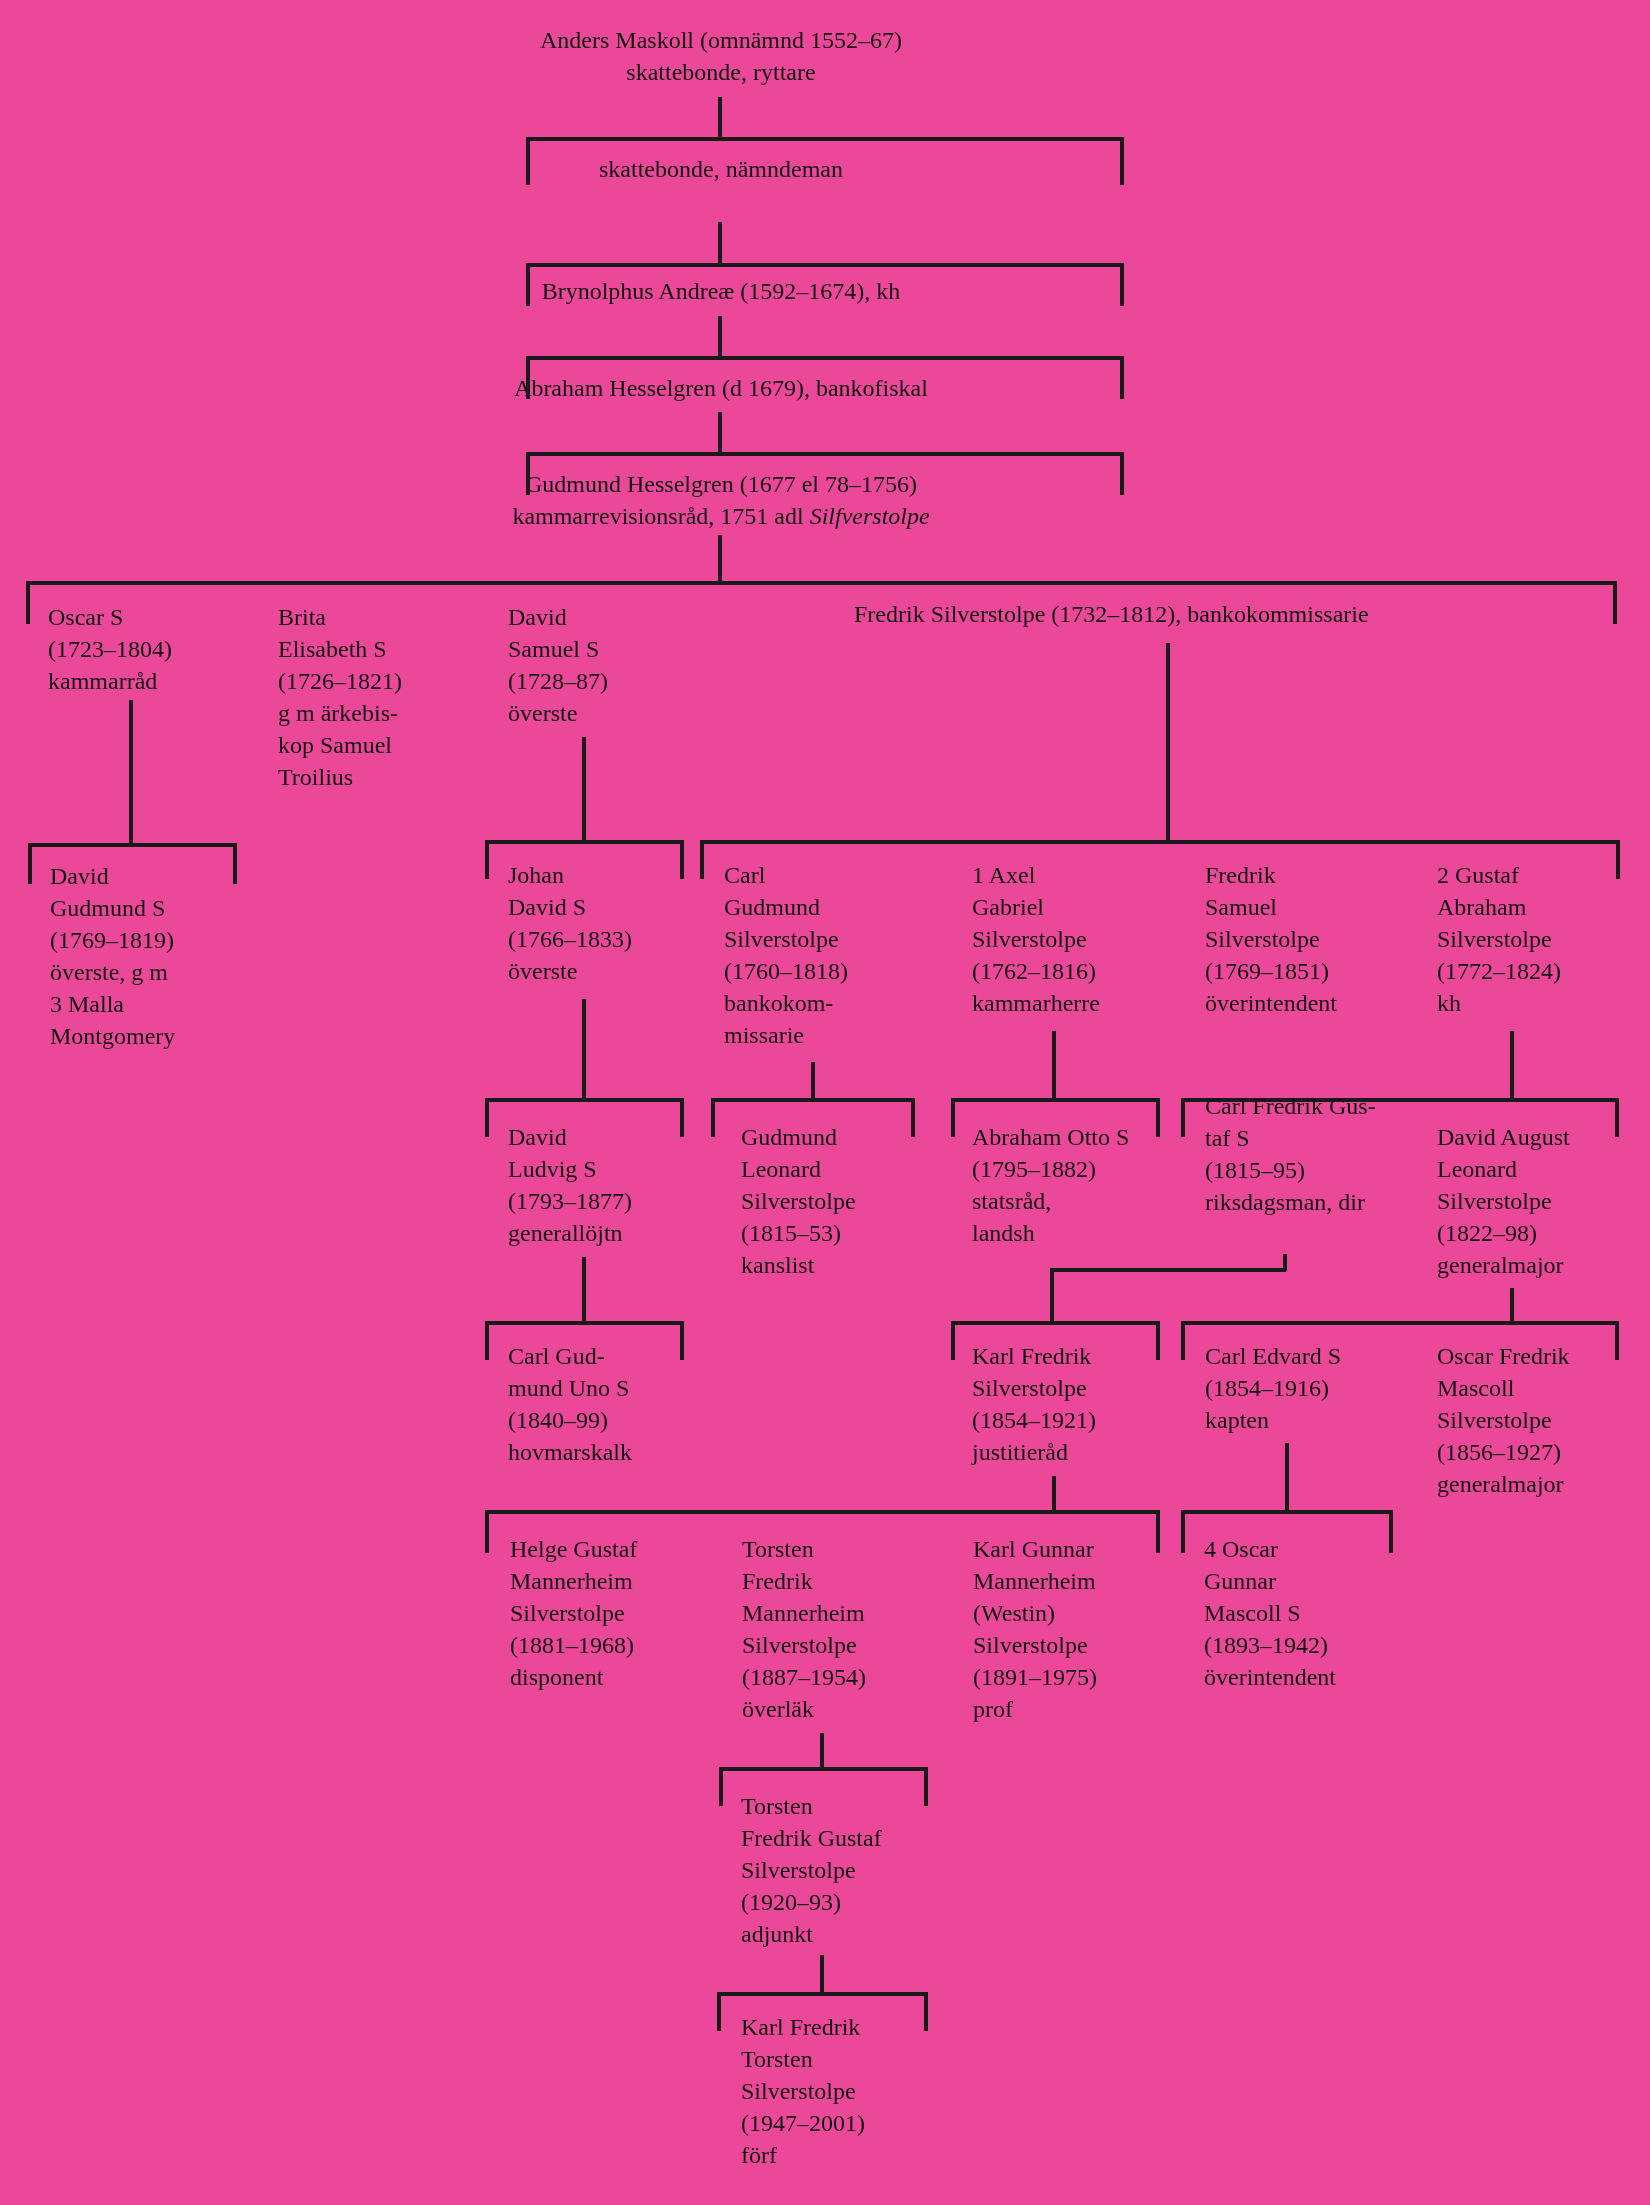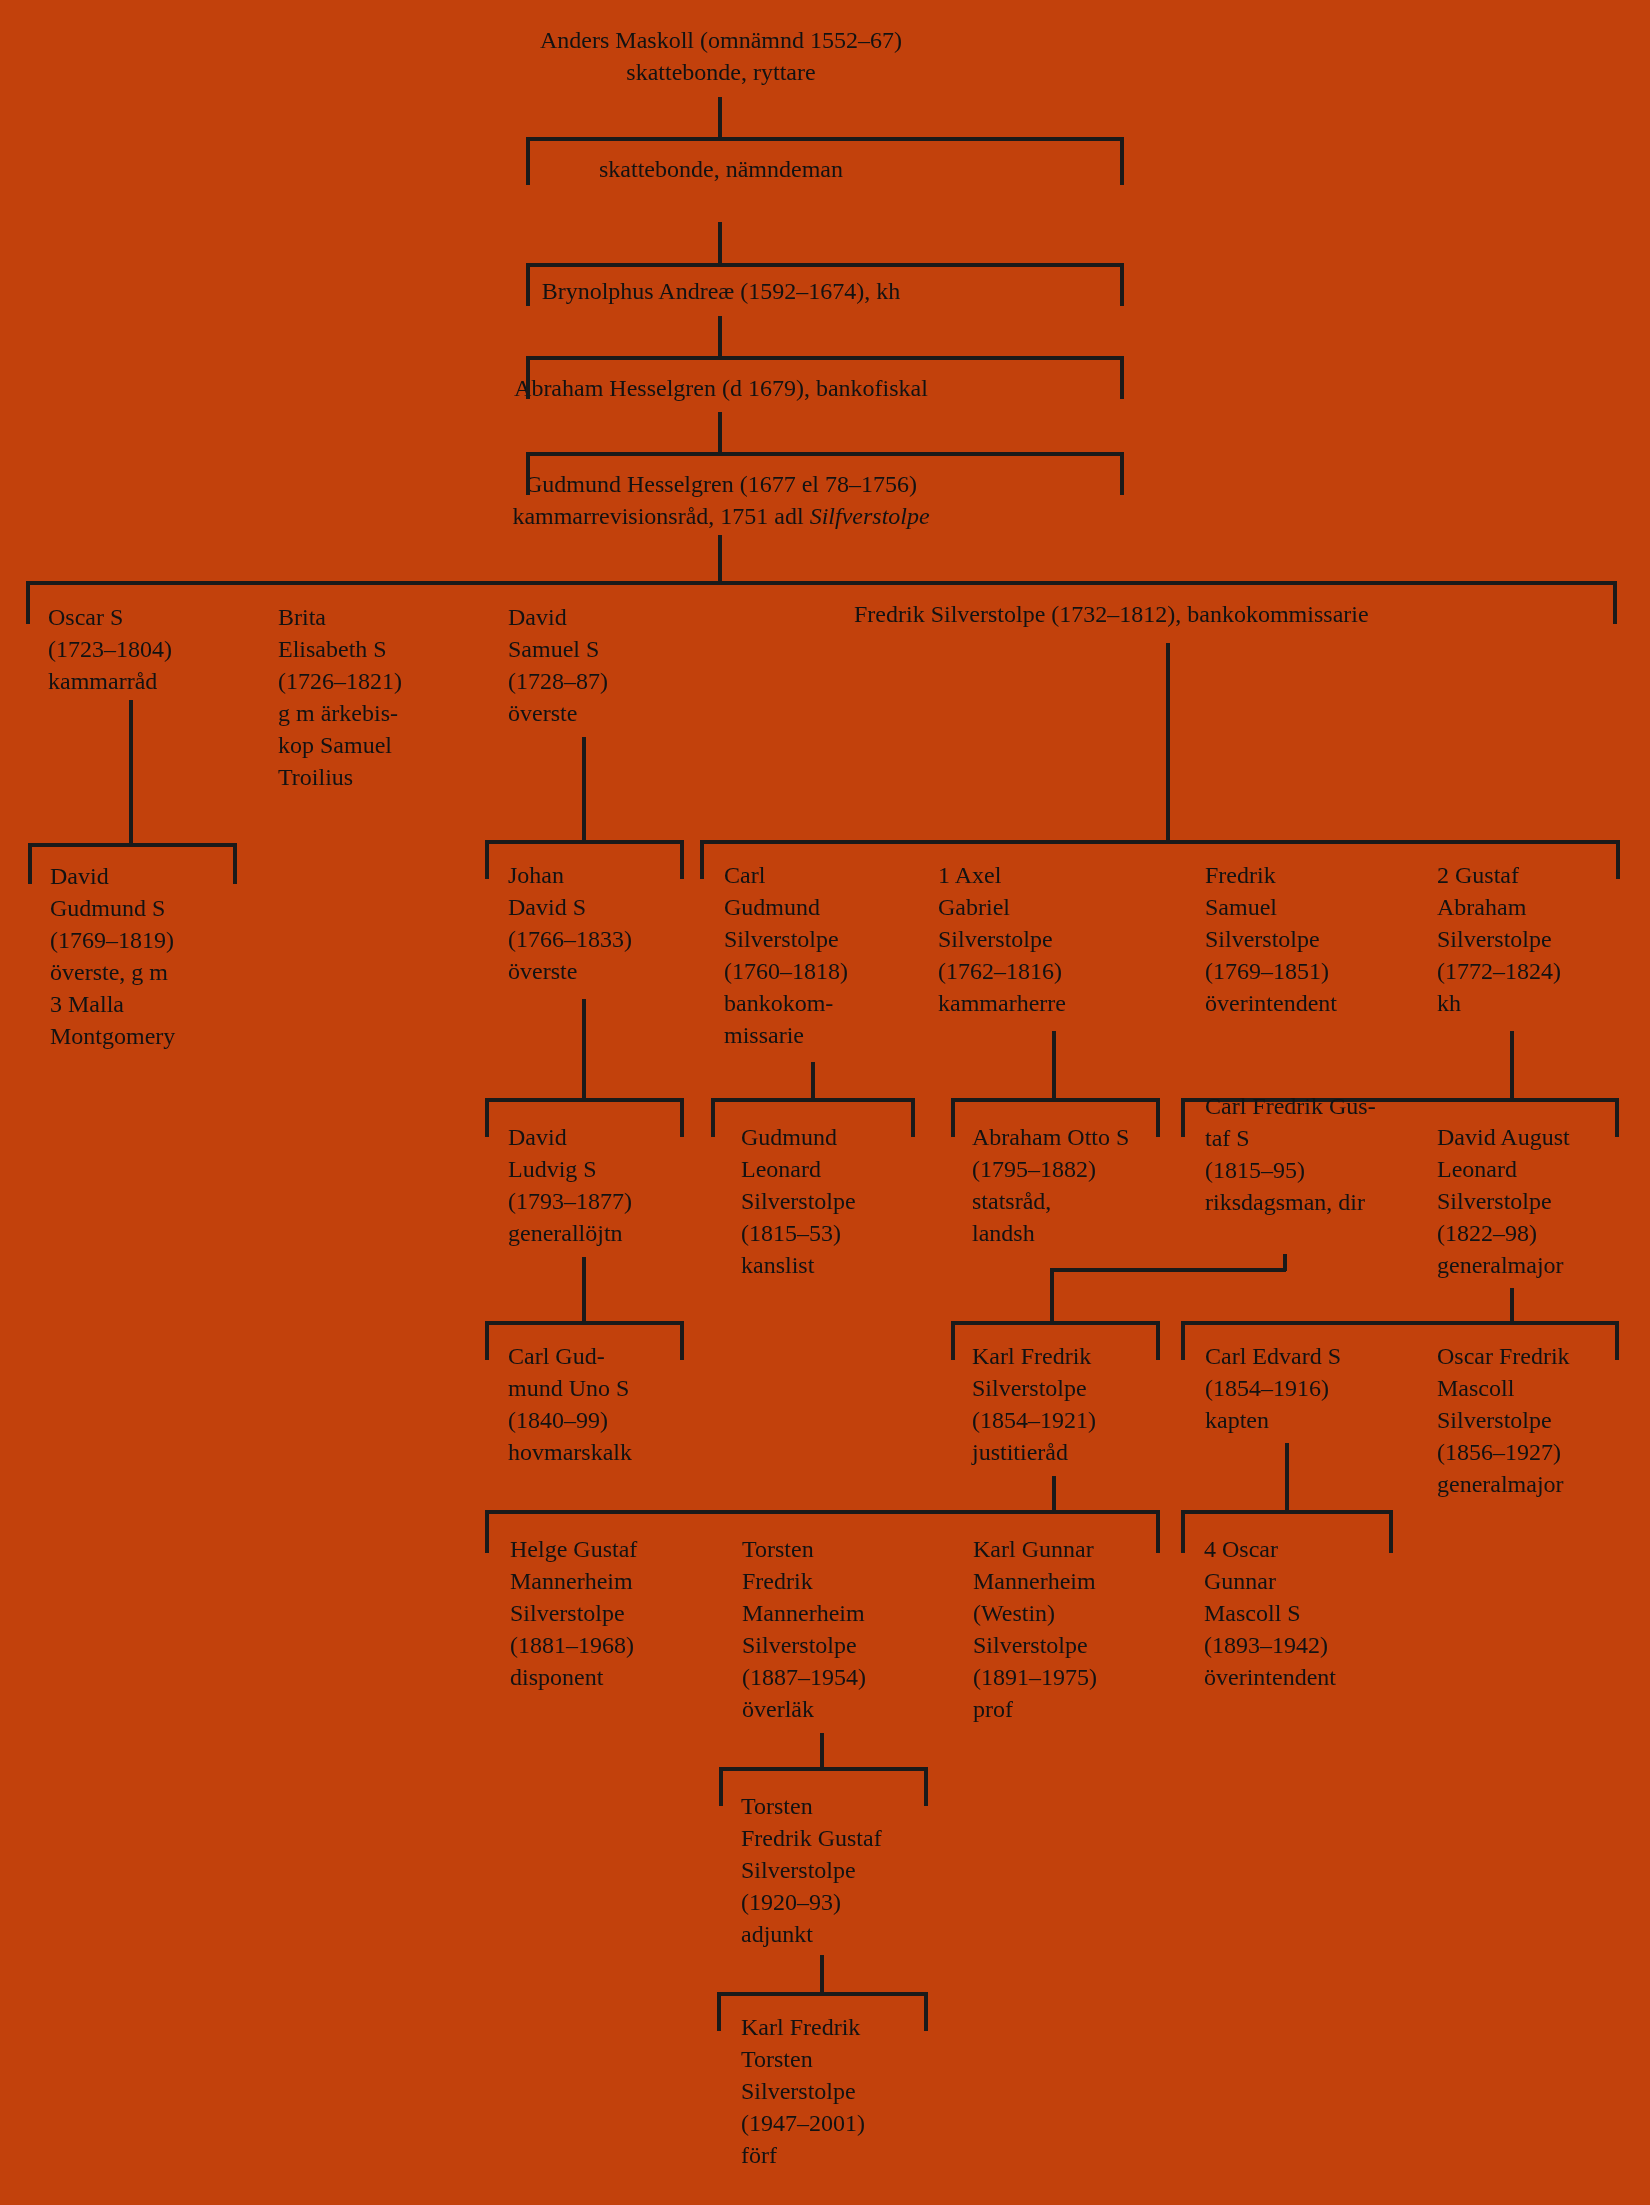--- a/index.html
+++ b/index.html
@@ -1,18 +1,18 @@
 <!DOCTYPE html>
 <html style="font-size:14px"><head>
 <meta charset="utf-8">
 <style>
   :root{ --line:#1a1a1a; }
   html,body{ margin:0; padding:0; background:#ffffff; }
   .canvas{
-    position:relative; width:1650px; height:2206px; background:#c2410c;
+    position:relative; width:1650px; height:2206px; background:#ec4899;
     font-family:"Liberation Serif", serif; color:#121212; overflow:hidden;
   }
   .node{ position:absolute; font-size:24px; line-height:32px; white-space:nowrap; }
   .node.center{ left:304px; width:834px; text-align:center; }
   .h,.v{ position:absolute; background:var(--line); }
   .h{ height:3.5px; }
   .v{ width:3.5px; }
   i{ font-style:italic; }
 </style>
 </head>
@@ -111,21 +111,21 @@
       <div>överste</div>
     </div>
   <div class="node" style="left:724px;top:859px">
       <div>Carl</div>
       <div>Gudmund</div>
       <div>Silverstolpe</div>
       <div>(1760–1818)</div>
       <div>bankokom-</div>
       <div>missarie</div>
     </div>
-  <div class="node" style="left:938px;top:859px">
+  <div class="node" style="left:972px;top:859px">
       <div>1 Axel</div>
       <div>Gabriel</div>
       <div>Silverstolpe</div>
       <div>(1762–1816)</div>
       <div>kammarherre</div>
     </div>
   <div class="node" style="left:1205px;top:859px">
       <div>Fredrik</div>
       <div>Samuel</div>
       <div>Silverstolpe</div>

